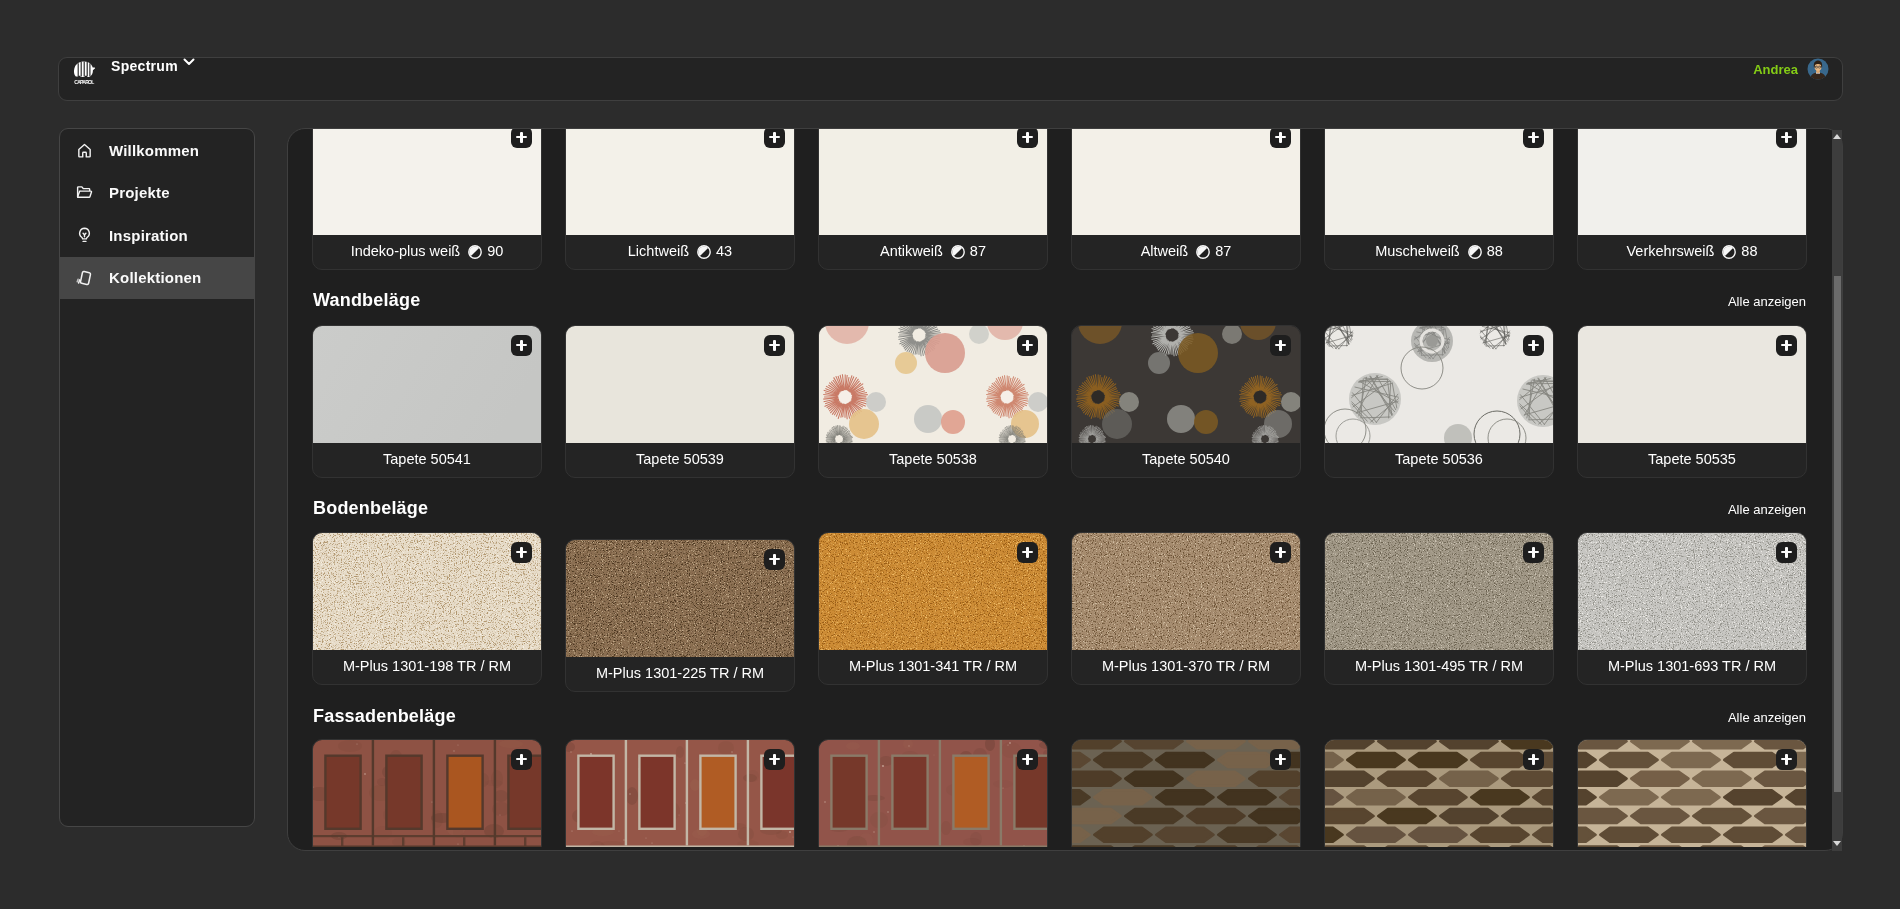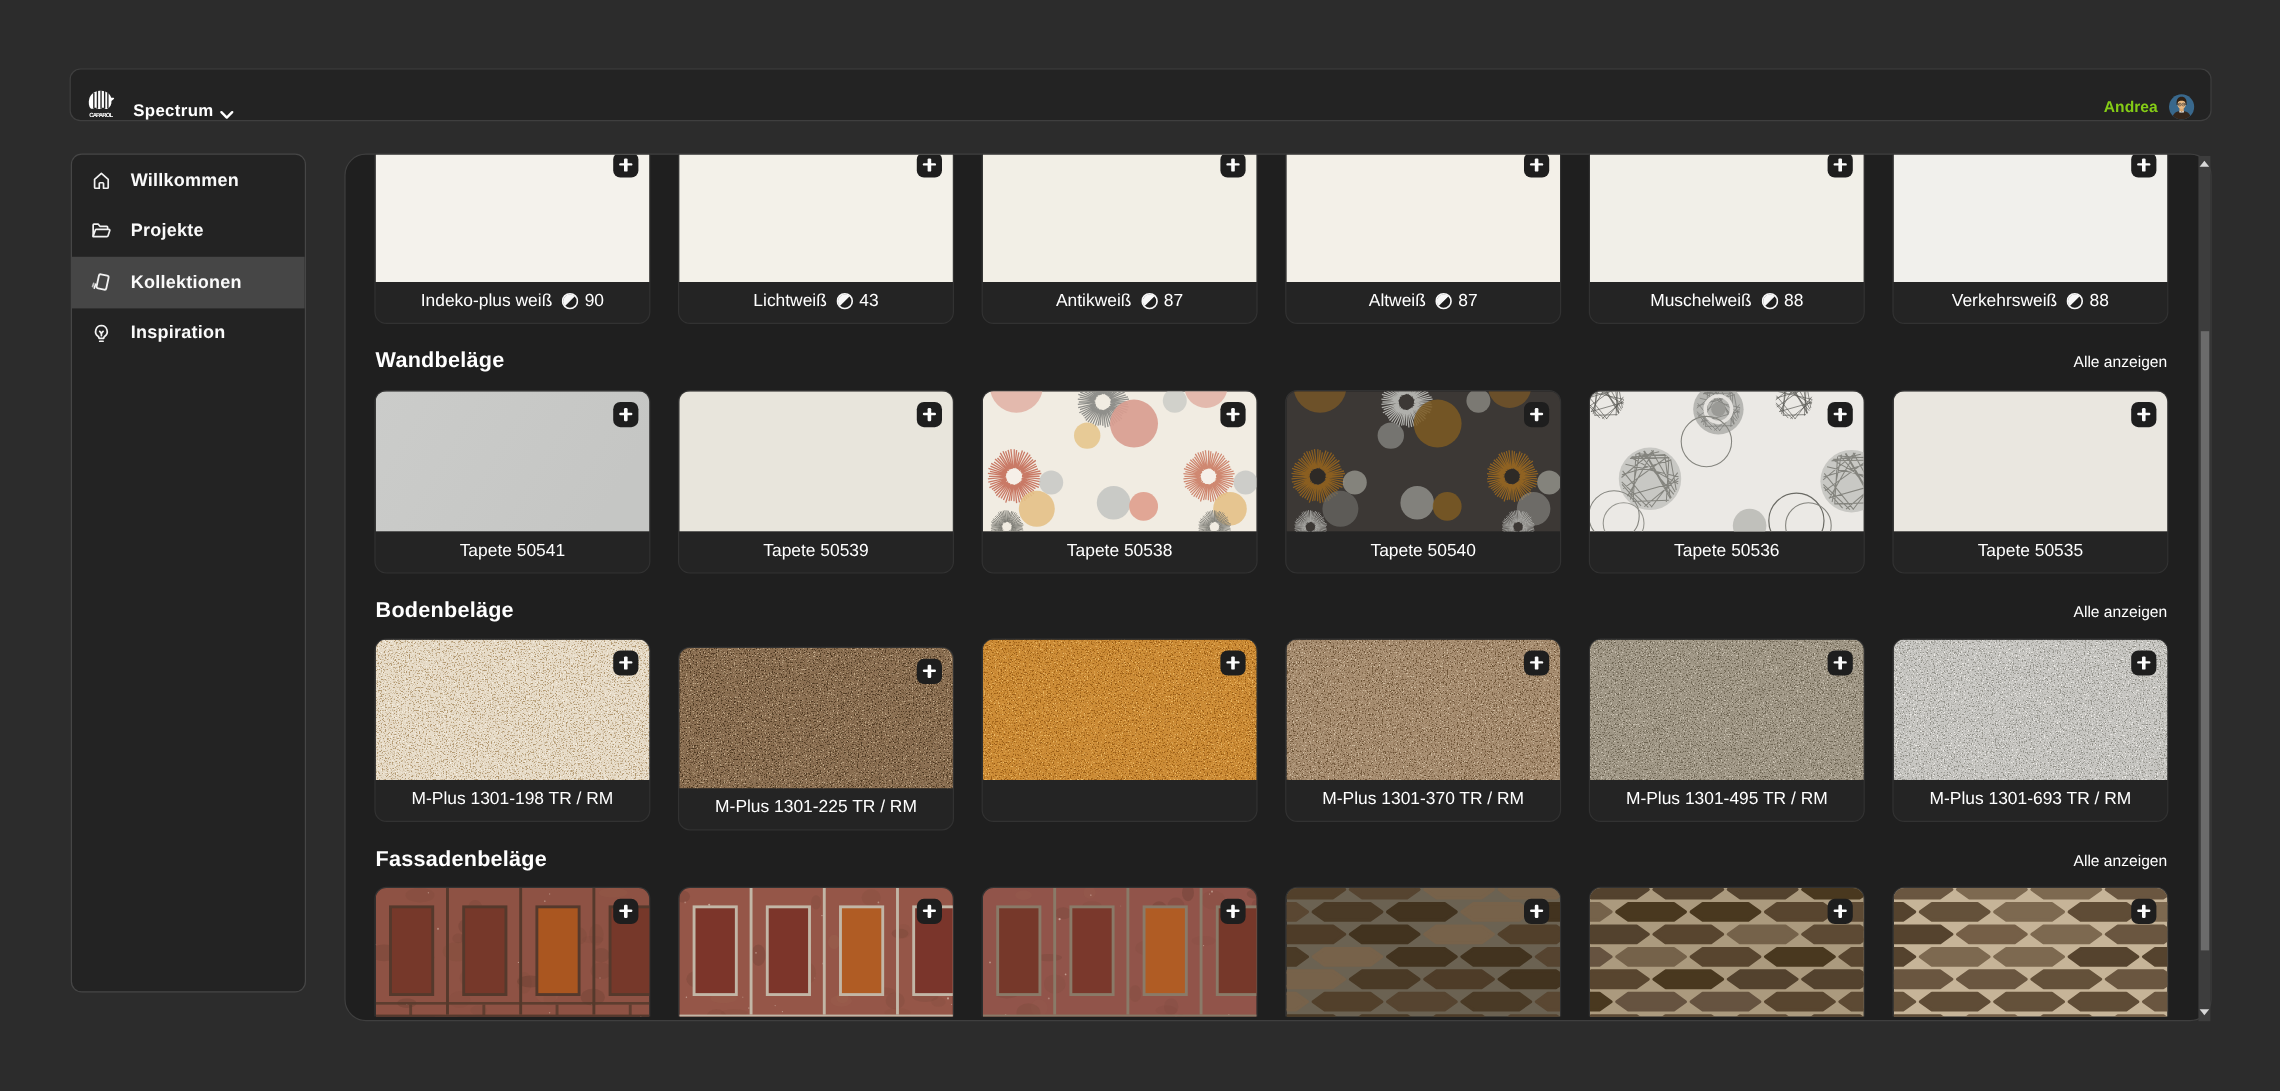--- a/index.html
+++ b/index.html
@@ -1,19 +1,19 @@
 <!DOCTYPE html>
 <html><head><meta charset="utf-8">
 <style>
 * { margin:0; padding:0; box-sizing:border-box; }
 html,body { width:1900px; height:909px; background:#2c2c2c;
   font-family:"Liberation Sans", sans-serif; overflow:hidden; }
 .topbar { position:absolute; left:58px; top:57px; width:1785px; height:43.5px;
   background:#232323; border:1px solid #3f3f3f; border-radius:9px;
-  display:flex; align-items:flex-end; }
+  display:flex; align-items:flex-start; }
 .topbar .lg { margin-left:14px; display:flex; align-items:center; }
 .topbar .sp { margin-left:14px; color:#fff; font-size:14px; font-weight:bold; letter-spacing:0.3px; }
 .topbar .ch { margin-left:5px; display:flex; }
 .topbar .right { margin-left:auto; margin-right:13px; display:flex; align-items:center; }
 .topbar .an { color:#84cc16; font-size:13px; font-weight:bold; margin-right:9px; }
 .sidebar { position:absolute; left:59px; top:128px; width:196px; height:699px;
   background:#232323; border:1px solid #464646; border-radius:9px; overflow:hidden; }
 .item { height:42.5px; display:flex; align-items:center; color:#fafafa; }
 .item .ic { width:18px; margin-left:15px; margin-right:16px; display:flex; justify-content:center; }
 .item .lb { font-size:15px; font-weight:bold; letter-spacing:0.2px; }
@@ -104,40 +104,40 @@
     </div>
     <div class="item">
       <span class="ic">
         <svg width="18" height="17" viewBox="0 0 24 24" fill="none" stroke="#f2f2f2" stroke-width="2" stroke-linecap="round" stroke-linejoin="round">
           <path d="M3 18V5a1 1 0 0 1 1-1h5l2 2.5h8a1 1 0 0 1 1 1V9"></path>
           <path d="M3 18l2.6-7.2A1.4 1.4 0 0 1 6.9 10H21.6a1 1 0 0 1 .95 1.3L20.5 17.6a1.4 1.4 0 0 1-1.33 1H3z"></path>
         </svg>
       </span>
       <span class="lb">Projekte</span>
     </div>
-    <div class="item sel">
-      <span class="ic">
-        <svg width="18" height="18" viewBox="0 0 24 24" fill="none" stroke="#f2f2f2" stroke-width="2" stroke-linecap="round" stroke-linejoin="round">
-          <rect x="8.5" y="4" width="11" height="16" rx="2" transform="rotate(12 14 12)"></rect>
-          <path d="M6.3 14.5l-1.5 4.2"></path>
-          <path d="M4.1 13.6l-1.2 3.4" opacity="0.7"></path>
-        </svg>
-      </span>
-      <span class="lb">Kollektionen</span>
-    </div>
     <div class="item">
       <span class="ic">
         <svg width="17" height="18" viewBox="0 0 24 24" fill="none" stroke="#f2f2f2" stroke-width="2" stroke-linecap="round" stroke-linejoin="round">
           <path d="M12 2.5a7 7 0 0 0-4 12.6c.9.7 1.3 1.4 1.3 2.4h5.4c0-1 .4-1.7 1.3-2.4a7 7 0 0 0-4-12.6z"></path>
           <path d="M10 21h4"></path>
           <path d="M10 9.5l2 2 2-2"></path>
           <path d="M12 11.5v3"></path>
         </svg>
       </span>
       <span class="lb">Inspiration</span>
+    </div>
+    <div class="item sel">
+      <span class="ic">
+        <svg width="18" height="18" viewBox="0 0 24 24" fill="none" stroke="#f2f2f2" stroke-width="2" stroke-linecap="round" stroke-linejoin="round">
+          <rect x="8.5" y="4" width="11" height="16" rx="2" transform="rotate(12 14 12)"></rect>
+          <path d="M6.3 14.5l-1.5 4.2"></path>
+          <path d="M4.1 13.6l-1.2 3.4" opacity="0.7"></path>
+        </svg>
+      </span>
+      <span class="lb">Kollektionen</span>
     </div>
   </div>
 <div class="panel">
   <div class="vp">
       <div class="card" style="left:24px;top:-12px">
         <div class="sw">
           <div style="width:230px;height:117px;background:#f4f2ec"></div>
         </div>
         <div class="ft"><span>Indeko-plus weiß</span><svg class="ct" width="14" height="14" viewBox="0 0 14 14">
             <circle cx="7" cy="7" r="6.2" fill="#1f1f1f" stroke="#f7f7f7" stroke-width="1.4"></circle>
@@ -368,20 +368,21 @@
             <filter id="spB2" x="0" y="0" width="100%" height="100%">
               <feTurbulence type="fractalNoise" baseFrequency="0.85" numOctaves="2" seed="45" result="n"></feTurbulence>
               <feColorMatrix in="n" type="matrix" values="0 0 0 0 0  0 0 0 0 0  0 0 0 0 0  6 0 0 0 -3.6" result="m"></feColorMatrix>
               <feComposite in="SourceGraphic" in2="m" operator="in"></feComposite>
             </filter>
             <rect width="230" height="117" fill="#cd8c36"></rect>
             <rect width="230" height="117" fill="#9a5d14" filter="url(#spA2)"></rect>
             <rect width="230" height="117" fill="#eebb66" filter="url(#spB2)"></rect>
           </svg>
         </div>
+        <div class="ft"><span>M-Plus 1301-341 TR / RM</span></div>
         <div class="plus"></div>
       </div>
       <div class="card" style="left:783px;top:403px">
         <div class="sw">
           <svg width="230" height="117" viewBox="0 0 230 117">
             <filter id="spA3" x="0" y="0" width="100%" height="100%">
               <feTurbulence type="fractalNoise" baseFrequency="0.85" numOctaves="2" seed="32" result="n"></feTurbulence>
               <feColorMatrix in="n" type="matrix" values="0 0 0 0 0  0 0 0 0 0  0 0 0 0 0  6 0 0 0 -3.2" result="m"></feColorMatrix>
               <feComposite in="SourceGraphic" in2="m" operator="in"></feComposite>
             </filter>

